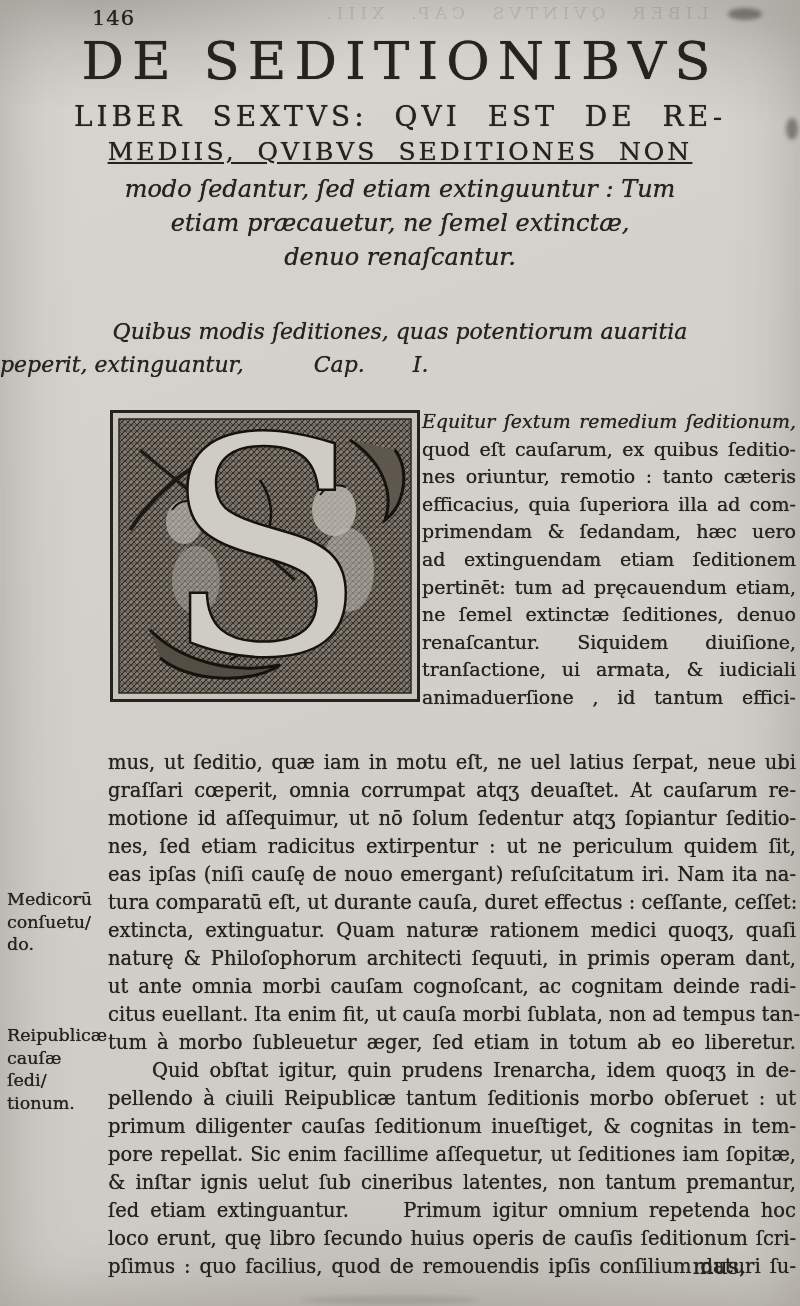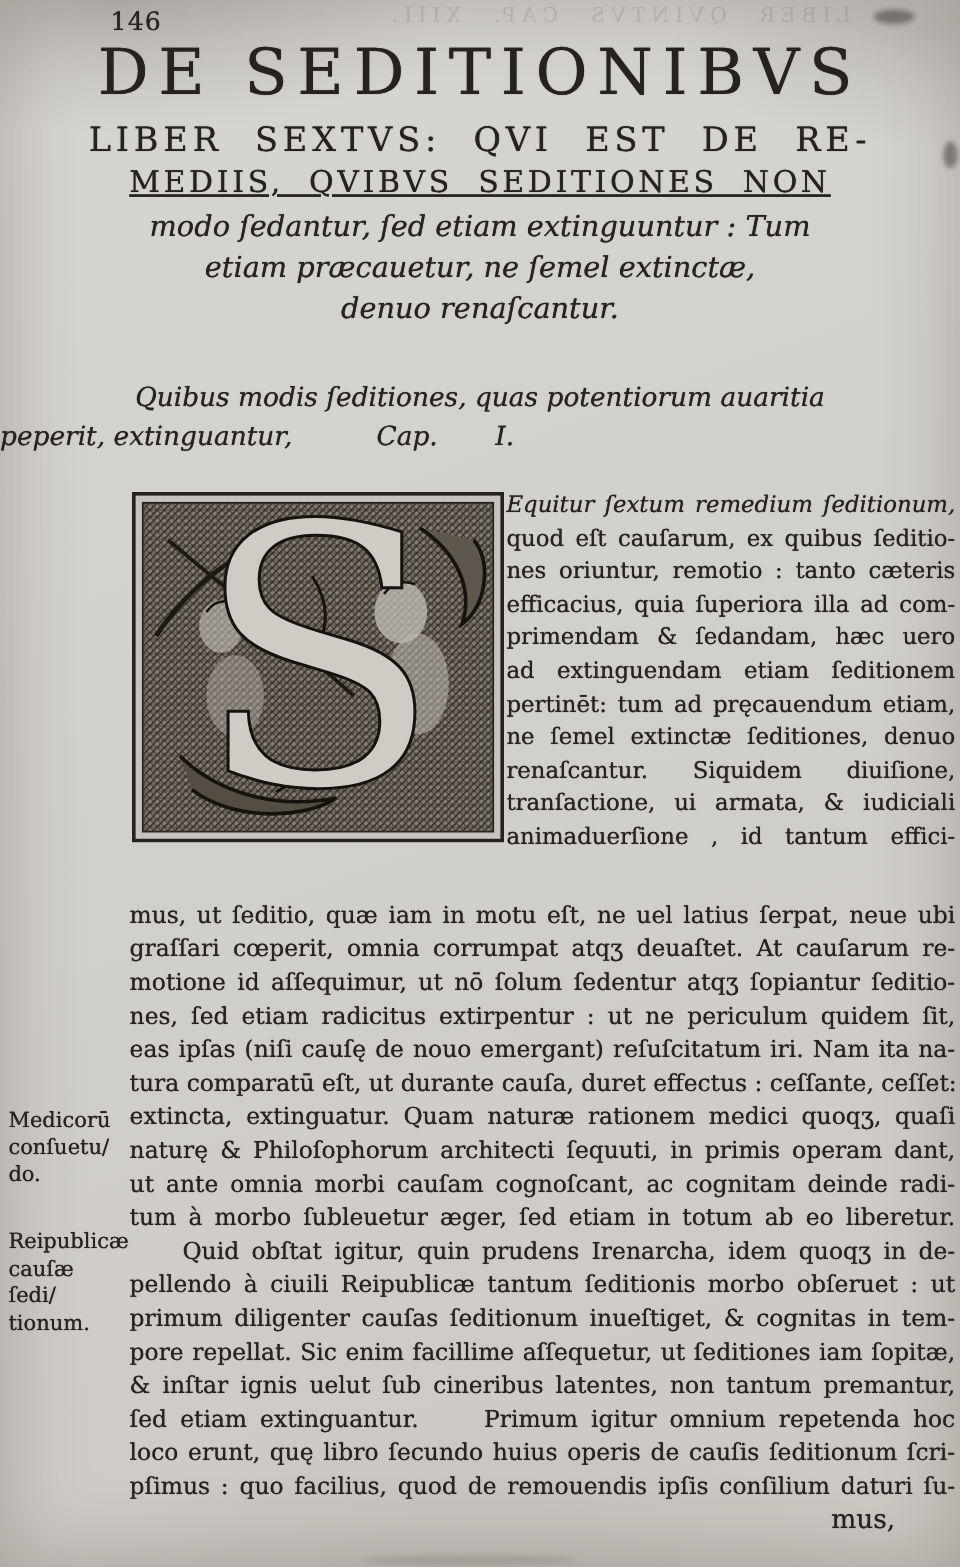--- a/index.html
+++ b/index.html
@@ -137,33 +137,34 @@
     <div class="bodyblock inky">
       <div class="bodyline">mus, ut ſeditio, quæ iam in motu eſt, ne uel latius ſerpat, neue ubi</div>
       <div class="bodyline">graſſari cœperit, omnia corrumpat atqʒ deuaſtet. At cauſarum re-</div>
       <div class="bodyline">motione id aſſequimur, ut nō ſolum ſedentur atqʒ ſopiantur ſeditio-</div>
       <div class="bodyline">nes, ſed etiam radicitus extirpentur : ut ne periculum quidem ſit,</div>
       <div class="bodyline">eas ipſas (niſi cauſę de nouo emergant) reſuſcitatum iri. Nam ita na-</div>
       <div class="bodyline">tura comparatū eſt, ut durante cauſa, duret effectus : ceſſante, ceſſet:</div>
       <div class="bodyline">extincta, extinguatur. Quam naturæ rationem medici quoqʒ, quaſi</div>
       <div class="bodyline">naturę &amp; Philoſophorum architecti ſequuti, in primis operam dant,</div>
       <div class="bodyline">ut ante omnia morbi cauſam cognoſcant, ac cognitam deinde radi-</div>
+      <div class="bodyline">citus euellant. Ita enim fit, ut cauſa morbi ſublata, non ad tempus tan-</div>
       <div class="bodyline">tum à morbo ſubleuetur æger, ſed etiam in totum ab eo liberetur.</div>
       <div class="bodyline indent">Quid obſtat igitur, quin prudens Irenarcha, idem quoqʒ in de-</div>
       <div class="bodyline">pellendo à ciuili Reipublicæ tantum ſeditionis morbo obſeruet : ut</div>
       <div class="bodyline">primum diligenter cauſas ſeditionum inueſtiget, &amp; cognitas in tem-</div>
       <div class="bodyline">pore repellat. Sic enim facillime aſſequetur, ut ſeditiones iam ſopitæ,</div>
       <div class="bodyline">&amp; inſtar ignis uelut ſub cineribus latentes, non tantum premantur,</div>
       <div class="bodyline">ſed etiam extinguantur.&nbsp;&nbsp;&nbsp;&nbsp;&nbsp;Primum igitur omnium repetenda hoc</div>
       <div class="bodyline">loco erunt, quę libro ſecundo huius operis de cauſis ſeditionum ſcri-</div>
       <div class="bodyline">pſimus : quo facilius, quod de remouendis ipſis conſilium daturi ſu-</div>
     </div>
   </div>
 
-  <div class="margnote inky" style="top:888px;margin-top:35px;">
+  <div class="margnote inky" style="top:888px;">
     <div>Medicorū</div>
     <div>conſuetu/</div>
     <div>do.</div>
   </div>
 
   <div class="margnote inky" style="top:1024px;">
     <div>Reipublicæ</div>
     <div>cauſæ ſedi/</div>
     <div>tionum.</div>
   </div>

